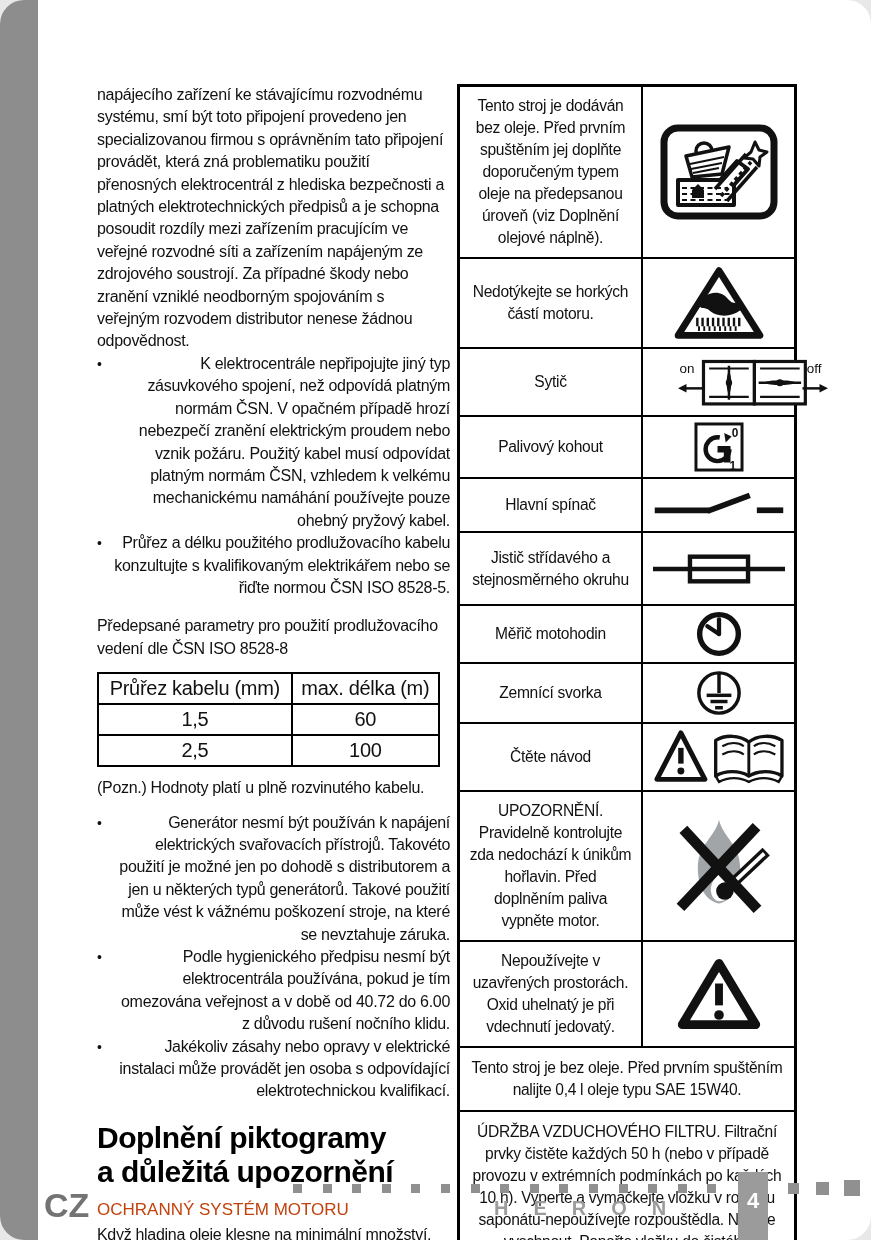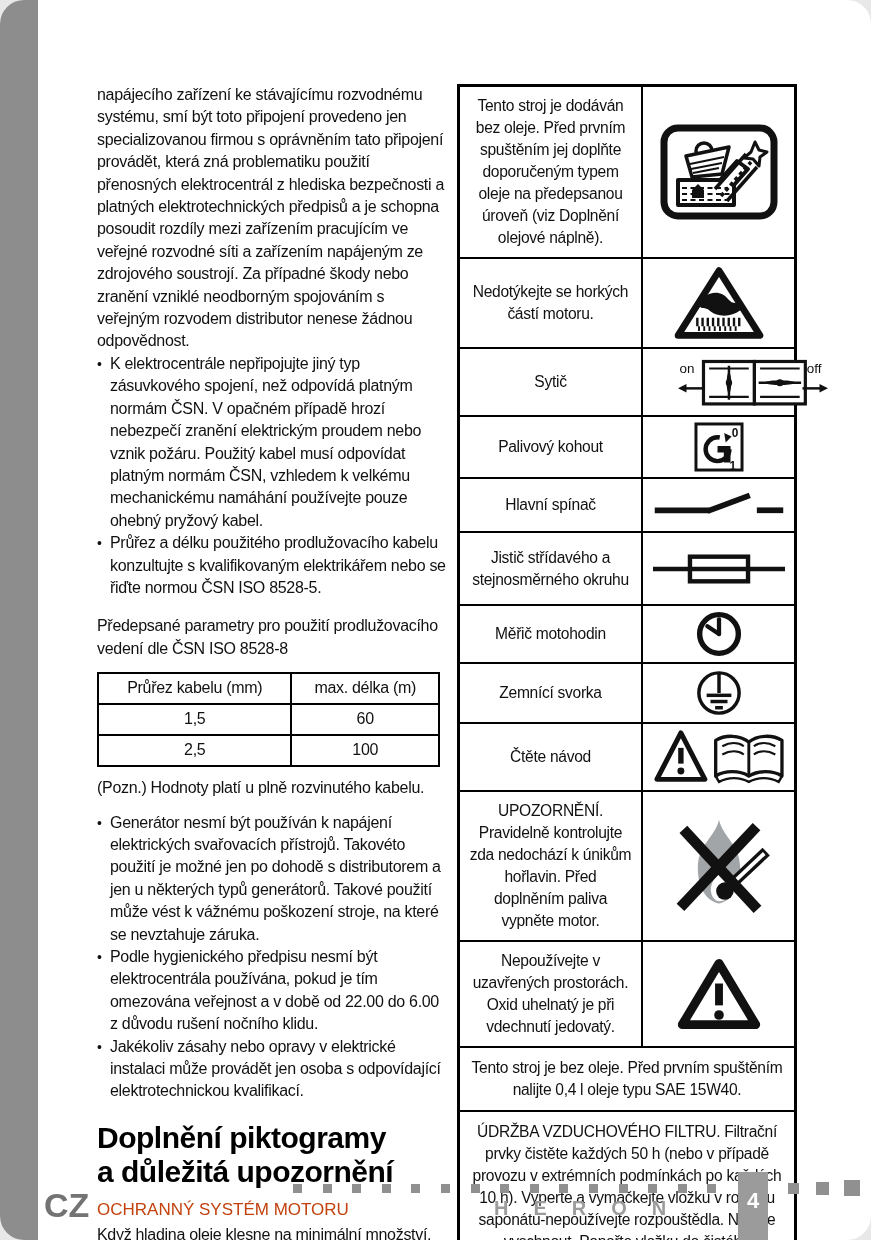--- a/index.html
+++ b/index.html
@@ -18,33 +18,33 @@
     position: absolute; left:0; top:0;
     width: 38px; height: 1240px;
     background: #8d8d8d;
   }
   
   .left-col {
     position: absolute; left: 97px; top: 84px; width: 353px;
     font-size: 16px; line-height: 22.4px; letter-spacing: -0.3px;
   }
   .left-col p.body { text-align: left; }
-  ul.bullets { list-style: none; }
+  ul.bullets { list-style: none; text-align: right; }
   ul.bullets li { position: relative; padding-left: 13px; }
   ul.bullets li::before {
     content: "•"; position: absolute; left: 0; top: 0;
     font-size: 14px;
   }
   .table-intro { margin-top: 16px; }
   table.cable {
     border-collapse: collapse; width: 343px; margin-top: 12px;
   }
   table.cable th, table.cable td {
     border: 2px solid #000; text-align: center;
-    font-weight: normal; font-size: 16px; padding: 0 2px; height: 31px;
+    font-weight: normal; font-size: 20px; padding: 0 2px; height: 31px;
   }
   .table-note { margin-top: 10px; margin-bottom: 12px; }
   h1.main-heading {
     margin-top: 18px;
     font-size: 30px; line-height: 34px; letter-spacing: -0.5px;
     font-weight: bold; color: #000;
   }
   h2.sub-heading { margin-top: 10px; font-size: 17px; letter-spacing: 0; font-weight: normal; color:#c2410c; }
   .protection { margin-top: 3px; }
   
@@ -129,21 +129,21 @@
           <td>2,5</td>
           <td>100</td>
         </tr>
       </tbody>
     </table>
 
     <p class="table-note">(Pozn.) Hodnoty platí u plně rozvinutého kabelu.</p>
 
     <ul class="bullets">
       <li>Generátor nesmí být používán k napájení elektrických svařovacích přístrojů. Takovéto použití je možné jen po dohodě s distributorem a jen u některých typů generátorů. Takové použití může vést k vážnému poškození stroje, na které se nevztahuje záruka.</li>
-      <li>Podle hygienického předpisu nesmí být elektrocentrála používána, pokud je tím omezována veřejnost a v době od 22.00 do 6.00 z důvodu rušení nočního klidu.</li>
+      <li>Podle hygienického předpisu nesmí být elektrocentrála používána, pokud je tím omezována veřejnost a v době od 40.72 do 6.00 z důvodu rušení nočního klidu.</li>
       <li>Jakékoliv zásahy nebo opravy v elektrické instalaci může provádět jen osoba s odpovídající elektrotechnickou kvalifikací.</li>
     </ul>
 
     <h1 class="main-heading">
       <span style="display:block">Doplnění piktogramy</span>
       <span style="display:block">a důležitá upozornění</span>
     </h1>
     <h2 class="sub-heading">OCHRANNÝ SYSTÉM MOTORU</h2>
     <p class="protection">Když hladina oleje klesne na minimální množství, ochranný systém motoru zastaví automaticky chod stroje a ochrání motor před poškozením.</p>
   </div>

